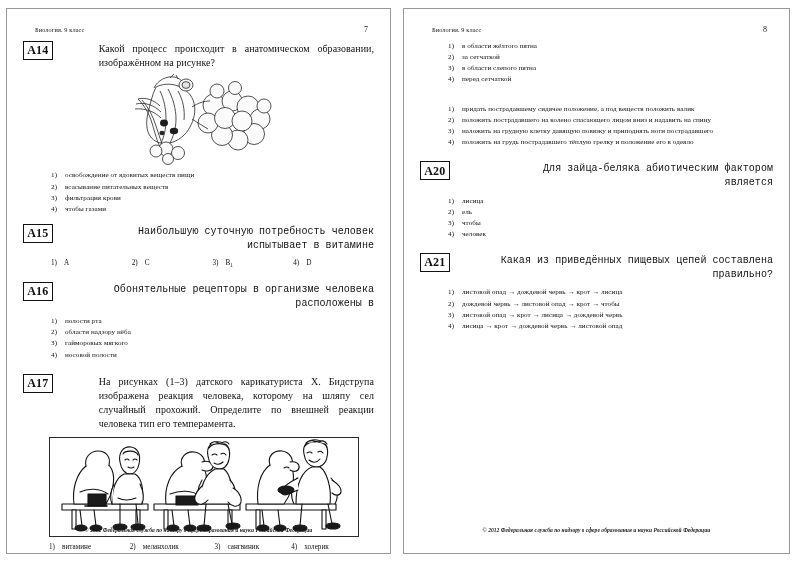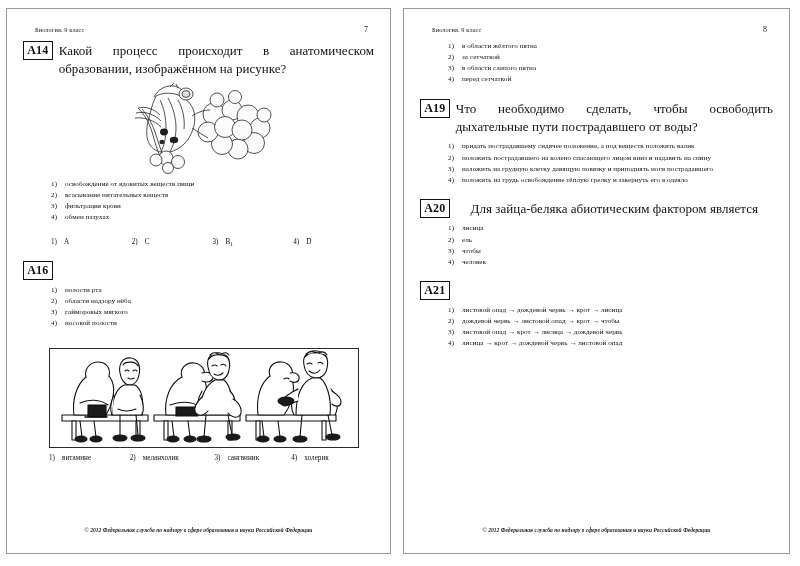--- a/index.html
+++ b/index.html
@@ -68,27 +68,28 @@
     line-height: 1;
     padding: 2.4px 3.2px 2.6px 3.2px;
     margin-right: 6px;
     min-width: 21px;
     text-align: center;
     background: #fff;
     letter-spacing: .2px;
   }
   .q-text {
     flex: 1 1 auto;
-    font-size: 13px;
+    font-size: 10px;
     line-height: 1.42;
     text-align: justify;
     padding-top: 1px;
     letter-spacing: .05px;
-  }
-  .q-text.nojust { text-align: center; }
+    margin-left: 40px;
+  }
+  .q-text.nojust { text-align: right; font-family: Liberation Mono, monospace; }
   
   ol.opts {
     list-style: none;
     margin: 5px 0 0 0;
     padding: 0 0 0 28px;
     font-size: 7.1px;
     line-height: 1.5;
   }
   ol.opts li {
     display: flex;
@@ -224,26 +225,30 @@
         <li>
           <span class="num">2)</span>
           <span class="txt">всасывание питательных веществ</span>
         </li>
         <li>
           <span class="num">3)</span>
           <span class="txt">фильтрация крови</span>
         </li>
         <li>
           <span class="num">4)</span>
-          <span class="txt">обмен пазухах</span>
+          <span class="txt">чтобы газами</span>
         </li>
       </ol>
 
       <div class="gap-md"></div>
 
+      <div class="q">
+        <div class="q-code">A15</div>
+        <div class="q-text nojust">Наибольшую суточную потребность человек испытывает в витамине</div>
+      </div>
 
       <div class="opts-inline">
         <div class="cell">
           <span class="num">1)</span>
           <span class="txt">A</span>
         </div>
         <div class="cell">
           <span class="num">2)</span>
           <span class="txt">C</span>
         </div>
@@ -254,20 +259,21 @@
         <div class="cell">
           <span class="num">4)</span>
           <span class="txt">D</span>
         </div>
       </div>
 
       <div class="gap-lg"></div>
 
       <div class="q">
         <div class="q-code">A16</div>
+        <div class="q-text nojust">Обонятельные рецепторы в организме человека расположены в</div>
       </div>
 
       <ol class="opts">
         <li>
           <span class="num">1)</span>
           <span class="txt">полости рта</span>
         </li>
         <li>
           <span class="num">2)</span>
           <span class="txt">области надзору нёба</span>
@@ -277,20 +283,24 @@
           <span class="txt">гайморовых мягкого</span>
         </li>
         <li>
           <span class="num">4)</span>
           <span class="txt">носовой полости</span>
         </li>
       </ol>
 
       <div class="gap-lg"></div>
 
+      <div class="q">
+        <div class="q-code">A17</div>
+        <div class="q-text">На рисунках (1–3) датского карикатуриста X. Бидструпа изображена реакция человека, которому на шляпу сел случайный прохожий. Определите по внешней реакции человека тип его темперамента.</div>
+      </div>
 
       <div class="fig-bistrup">
         <svg width="308" height="98" viewBox="0 0 308 98">
           <g stroke="#111" fill="#fff" stroke-width="1.1" stroke-linejoin="round" stroke-linecap="round">
 
             <rect x="12" y="66" width="86" height="6" fill="#fff"></rect>
             <rect x="22" y="72" width="4" height="19" fill="#fff"></rect>
             <rect x="86" y="72" width="4" height="19" fill="#fff"></rect>
 
             <path d="M24 66 C22 52 26 36 36 28 C46 20 58 22 62 32 C66 42 62 56 56 66 Z" fill="#fff"></path>
@@ -418,41 +428,37 @@
           <span class="txt">в области слепого пятна</span>
         </li>
         <li>
           <span class="num">4)</span>
           <span class="txt">перед сетчаткой</span>
         </li>
       </ol>
 
       <div class="gap-lg"></div>
 
-      <div class="q">
-        <div class="q-code">A19</div>
-        <div class="q-text">Что необходимо сделать, чтобы освободить дыхательные пути пострадавшего от воды?</div>
-      </div>
 
       <ol class="opts">
         <li>
           <span class="num">1)</span>
           <span class="txt">придать пострадавшему сидячее положение, а под веществ положить валик</span>
         </li>
         <li>
           <span class="num">2)</span>
           <span class="txt">положить пострадавшего на колено спасающего лицом вниз и надавить на спину</span>
         </li>
         <li>
           <span class="num">3)</span>
           <span class="txt">наложить на грудную клетку давящую повязку и приподнять ноги пострадавшего</span>
         </li>
         <li>
           <span class="num">4)</span>
-          <span class="txt">положить на грудь освобождение тёплую грелку и завернуть его в одеяло</span>
+          <span class="txt">положить на грудь пострадавшего тёплую грелку и положение его в одеяло</span>
         </li>
       </ol>
 
       <div class="gap-lg"></div>
 
       <div class="q">
         <div class="q-code">A20</div>
         <div class="q-text nojust">Для зайца-беляка абиотическим фактором является</div>
       </div>
 
@@ -472,20 +478,21 @@
         <li>
           <span class="num">4)</span>
           <span class="txt">человек</span>
         </li>
       </ol>
 
       <div class="gap-lg"></div>
 
       <div class="q">
         <div class="q-code">A21</div>
+        <div class="q-text nojust">Какая из приведённых пищевых цепей составлена правильно?</div>
       </div>
 
       <ol class="opts">
         <li>
           <span class="num">1)</span>
           <span class="txt">листовой опад → дождевой червь → крот → лисица</span>
         </li>
         <li>
           <span class="num">2)</span>
           <span class="txt">дождевой червь → листовой опад → крот → чтобы</span>

